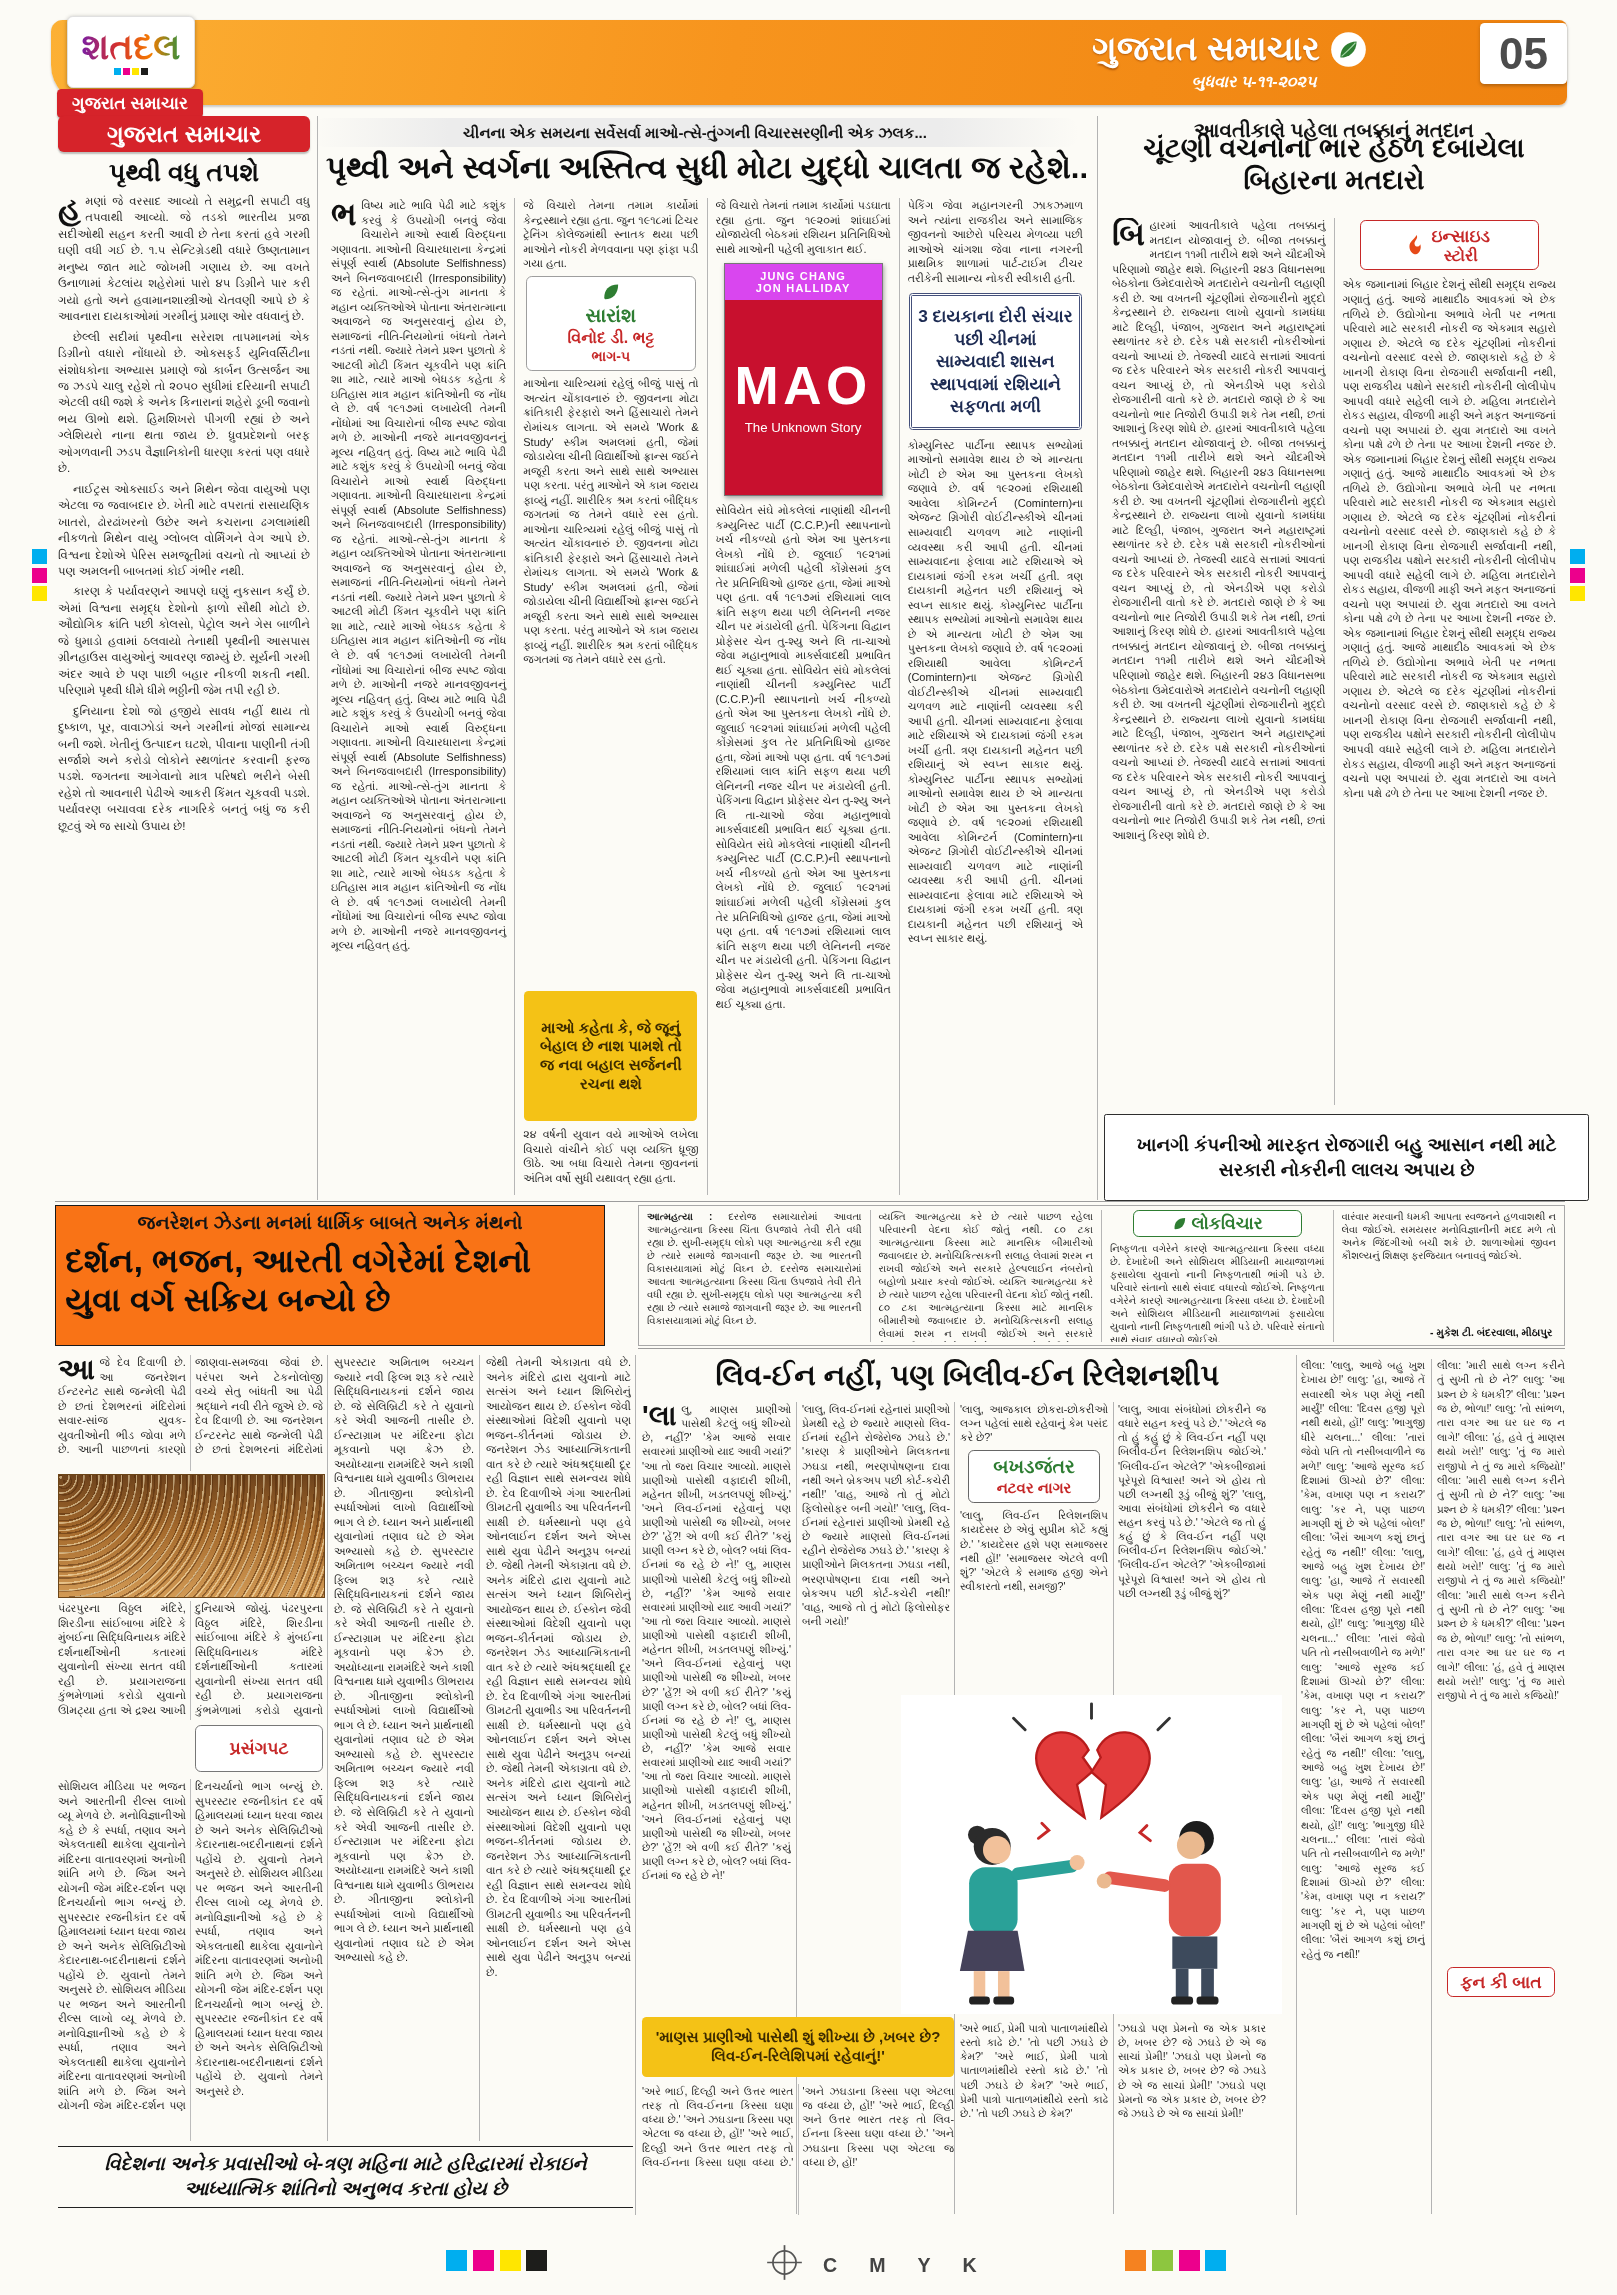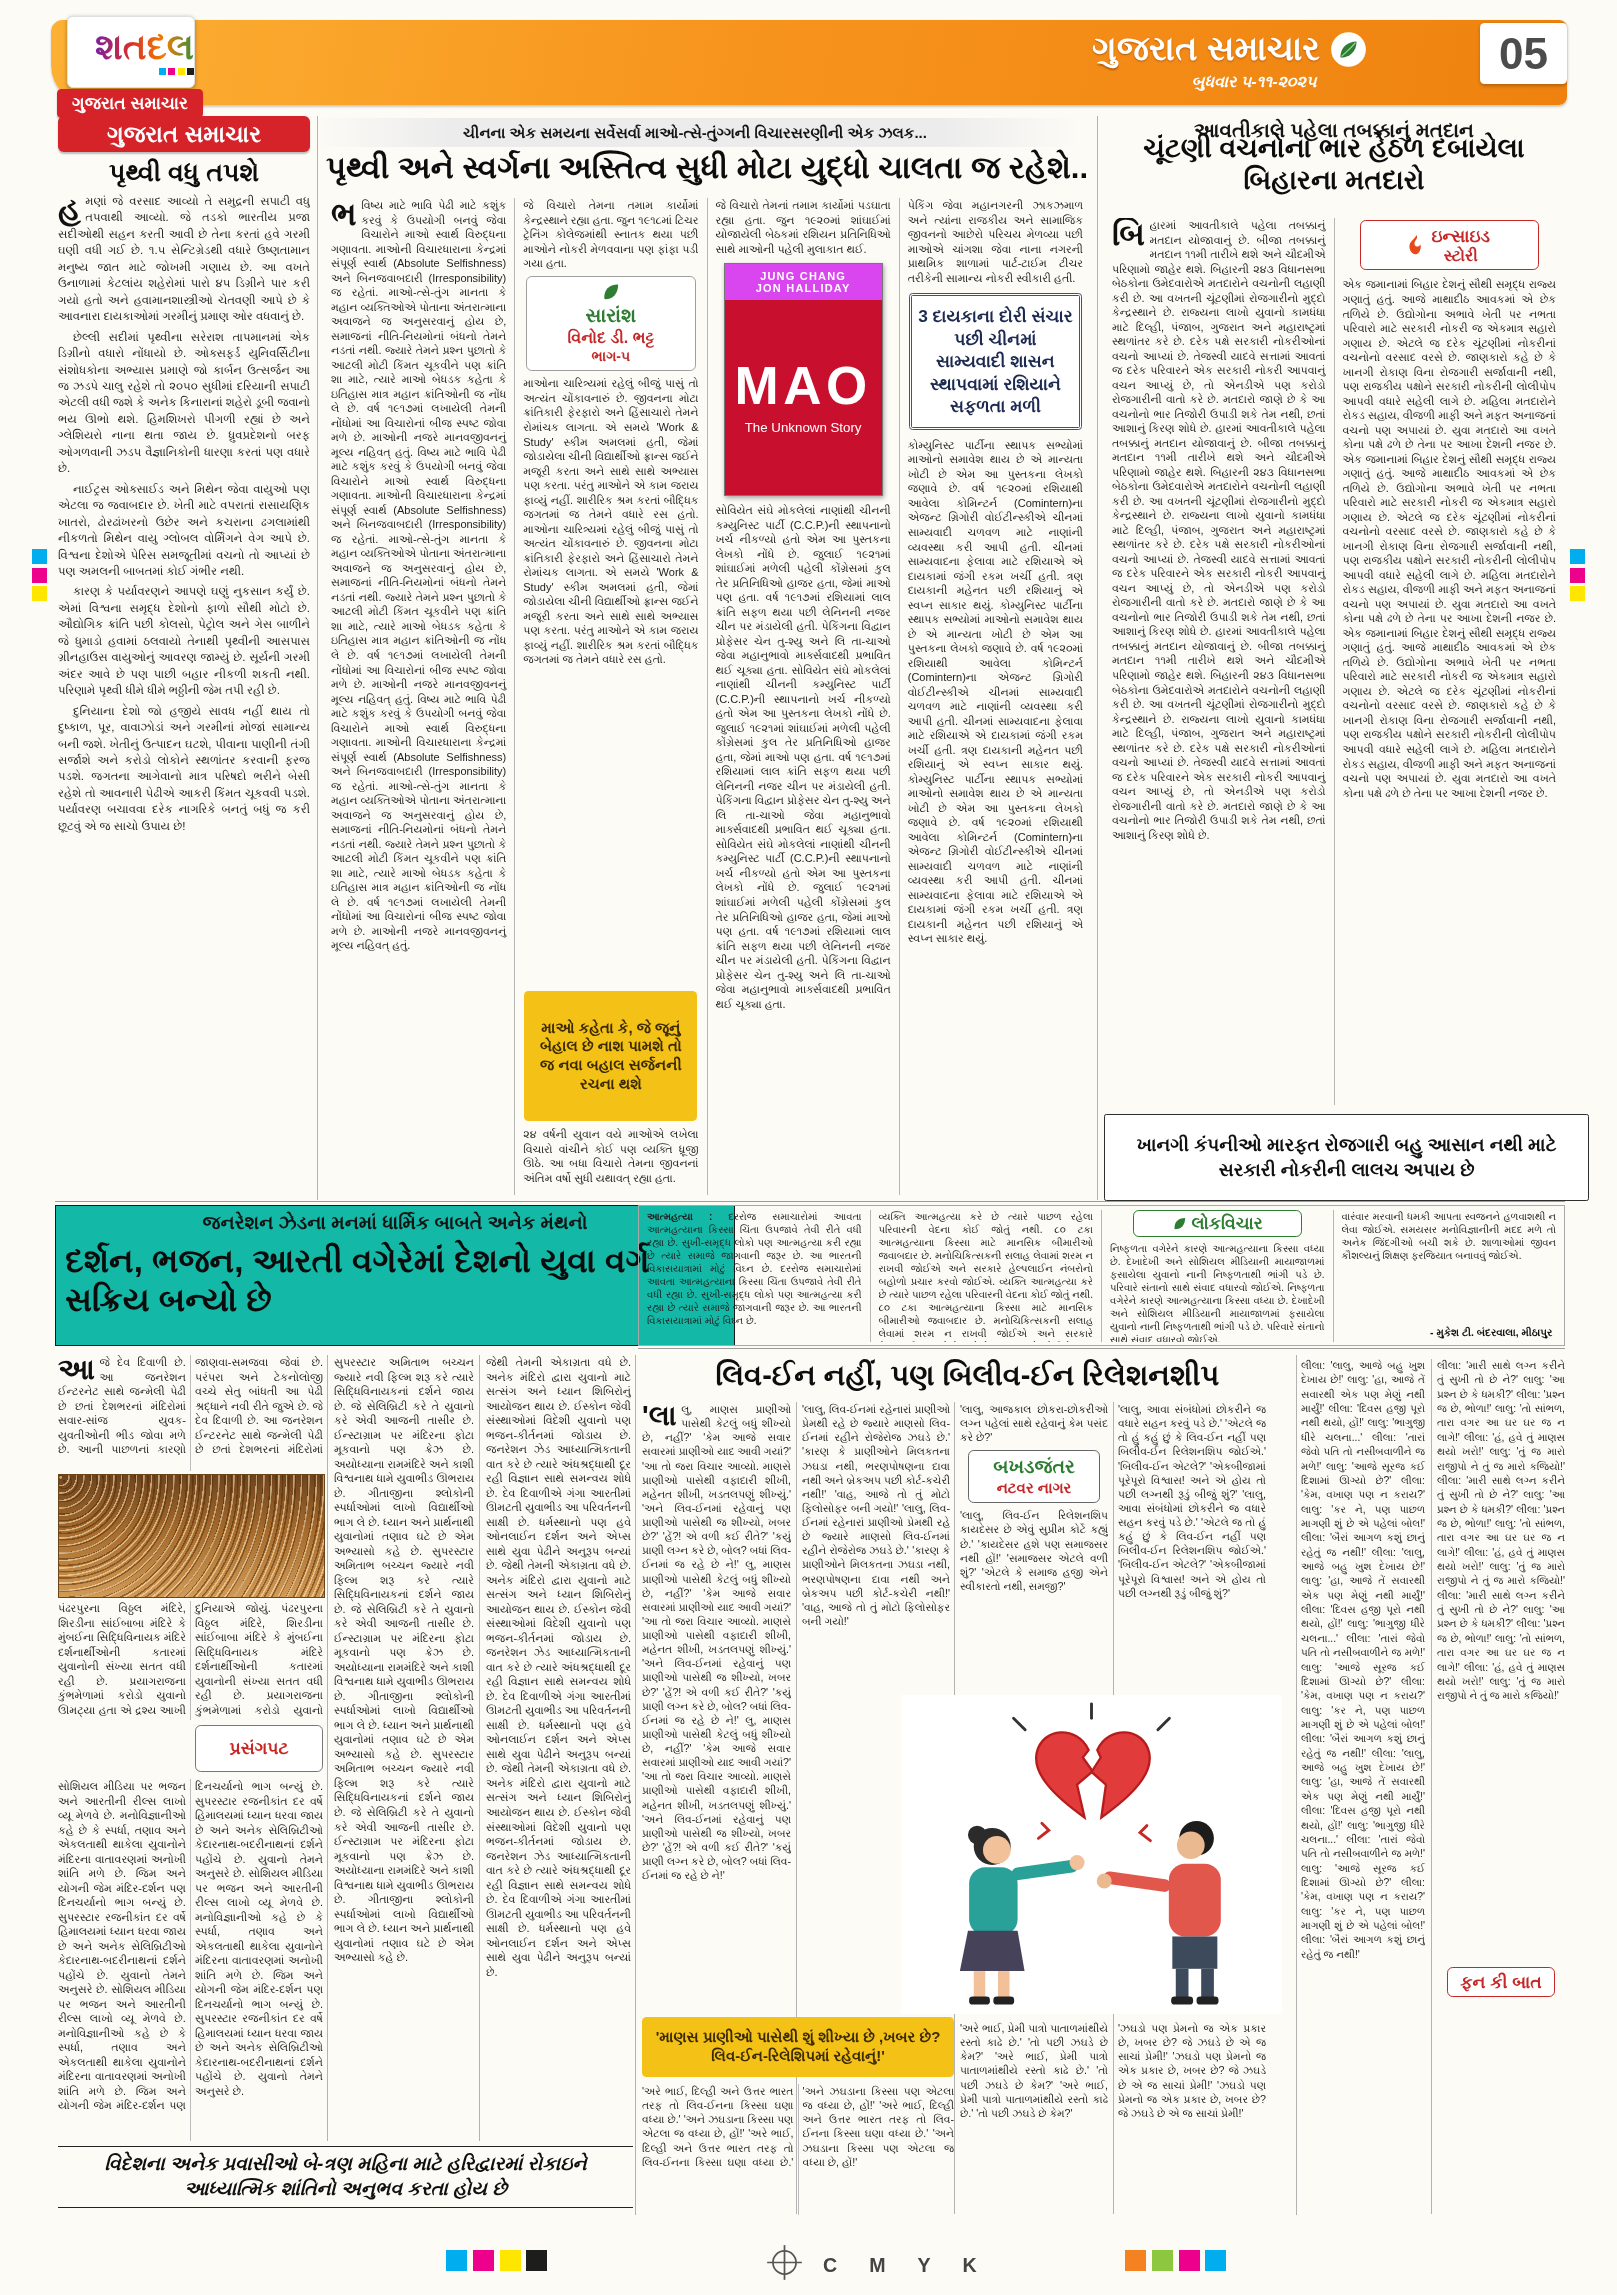--- a/index.html
+++ b/index.html
@@ -34,21 +34,21 @@
   .gfooter{border-top:1.7px solid #222;border-bottom:1.7px solid #222;display:flex;align-items:center;justify-content:center;font-weight:bold;font-style:italic;font-size:19px;text-align:center;line-height:1.3;color:#101010;}
   .twocol{column-count:2;column-gap:9.2px;column-rule:0.6px solid #bcbcbc;}
 </style>
 </head>
 <body>
 
 <div id="page">
 
   <div class="abs band" style="left:51px;top:19.6px;width:1516px;height:85px;"></div>
 
-  <div class="abs" style="left:67px;top:16px;width:126px;height:70px;background:#fff;border:0.6px solid #e0e0e0;border-radius:5.8px;box-shadow:0 1.7px 4.6px rgba(0,0,0,.3);display:flex;align-items:flex-end;justify-content:center;flex-direction:column;">
+  <div class="abs" style="left:67px;top:16px;width:126px;height:70px;background:#fff;border:0.6px solid #e0e0e0;border-radius:5.8px;box-shadow:0 1.7px 4.6px rgba(0,0,0,.3);display:flex;align-items:center;justify-content:center;flex-direction:column;">
     <span class="gradtext" style="font-size:36px;font-weight:bold;line-height:1;">શતદલ</span>
     <span style="display:flex;gap:2.3px;margin-top:3.5px;">
       <i class="sq" style="width:7px;height:7px;background:#00aeef;"></i>
         <i class="sq" style="width:7px;height:7px;background:#ec008c;"></i>
         <i class="sq" style="width:7px;height:7px;background:#ffe600;"></i>
         <i class="sq" style="width:7px;height:7px;background:#1d1d1b;"></i>
     </span>
   </div>
 
   <div class="abs ribbon" style="left:57px;top:89px;width:146px;height:29px;font-size:17.3px;">
@@ -142,21 +142,21 @@
           <span style="display:block;font-size:16px;font-weight:bold;color:#c62828;">સ્ટોરી</span>
         </span>
       </div>
       <div class="bt" style="flex:1;min-height:0;">એક જમાનામાં બિહાર દેશનું સૌથી સમૃદ્ધ રાજ્ય ગણાતું હતું. આજે માથાદીઠ આવકમાં એ છેક તળિયે છે. ઉદ્યોગોના અભાવે ખેતી પર નભતા પરિવારો માટે સરકારી નોકરી જ એકમાત્ર સહારો ગણાય છે. એટલે જ દરેક ચૂંટણીમાં નોકરીનાં વચનોનો વરસાદ વરસે છે. જાણકારો કહે છે કે ખાનગી રોકાણ વિના રોજગારી સર્જાવાની નથી, પણ રાજકીય પક્ષોને સરકારી નોકરીની લોલીપોપ આપવી વધારે સહેલી લાગે છે. મહિલા મતદારોને રોકડ સહાય, વીજળી માફી અને મફત અનાજનાં વચનો પણ અપાયાં છે. યુવા મતદારો આ વખતે કોના પક્ષે ઢળે છે તેના પર આખા દેશની નજર છે. એક જમાનામાં બિહાર દેશનું સૌથી સમૃદ્ધ રાજ્ય ગણાતું હતું. આજે માથાદીઠ આવકમાં એ છેક તળિયે છે. ઉદ્યોગોના અભાવે ખેતી પર નભતા પરિવારો માટે સરકારી નોકરી જ એકમાત્ર સહારો ગણાય છે. એટલે જ દરેક ચૂંટણીમાં નોકરીનાં વચનોનો વરસાદ વરસે છે. જાણકારો કહે છે કે ખાનગી રોકાણ વિના રોજગારી સર્જાવાની નથી, પણ રાજકીય પક્ષોને સરકારી નોકરીની લોલીપોપ આપવી વધારે સહેલી લાગે છે. મહિલા મતદારોને રોકડ સહાય, વીજળી માફી અને મફત અનાજનાં વચનો પણ અપાયાં છે. યુવા મતદારો આ વખતે કોના પક્ષે ઢળે છે તેના પર આખા દેશની નજર છે. એક જમાનામાં બિહાર દેશનું સૌથી સમૃદ્ધ રાજ્ય ગણાતું હતું. આજે માથાદીઠ આવકમાં એ છેક તળિયે છે. ઉદ્યોગોના અભાવે ખેતી પર નભતા પરિવારો માટે સરકારી નોકરી જ એકમાત્ર સહારો ગણાય છે. એટલે જ દરેક ચૂંટણીમાં નોકરીનાં વચનોનો વરસાદ વરસે છે. જાણકારો કહે છે કે ખાનગી રોકાણ વિના રોજગારી સર્જાવાની નથી, પણ રાજકીય પક્ષોને સરકારી નોકરીની લોલીપોપ આપવી વધારે સહેલી લાગે છે. મહિલા મતદારોને રોકડ સહાય, વીજળી માફી અને મફત અનાજનાં વચનો પણ અપાયાં છે. યુવા મતદારો આ વખતે કોના પક્ષે ઢળે છે તેના પર આખા દેશની નજર છે.</div>
     </div>
   </div>
   <div class="abs footnotebox" style="left:1104px;top:1114px;width:460px;height:76px;">ખાનગી કંપનીઓ મારફત રોજગારી બહુ આસાન નથી માટે સરકારી નોકરીની લાલચ અપાય છે</div>
 
   <div class="hsep" style="left:55px;top:1201px;width:1510px;"></div>
 
-  <div class="abs" style="left:55px;top:1205px;width:680px;height:141px;border:1.7px solid #1a1a1a;box-sizing:border-box;padding:5.8px 9.2px;background:#14b8a6;">
+  <div class="abs" style="left:55px;top:1205px;width:550px;height:141px;border:1.7px solid #1a1a1a;box-sizing:border-box;padding:5.8px 9.2px;background:#f97316;">
     <div class="kick" style="font-size:19px;">જનરેશન ઝેડના મનમાં ધાર્મિક બાબતે અનેક મંથનો</div>
     <div style="font-size:33px;font-weight:bold;line-height:1.18;margin-top:8px;color:#0c0c0c;">દર્શન, ભજન, આરતી વગેરેમાં દેશનો યુવા વર્ગ સક્રિય બન્યો છે</div>
   </div>
 
   <div class="abs cols" style="left:638px;top:1205px;width:927px;height:141px;border:0.6px solid #a8a8a8;box-sizing:border-box;padding:3.5px 0;">
     <div class="col bt bt-sm">
       <b>આત્મહત્યા :</b> <span>દરરોજ સમાચારોમાં આવતા આત્મહત્યાના કિસ્સા ચિંતા ઉપજાવે તેવી રીતે વધી રહ્યા છે. સુખી-સમૃદ્ધ લોકો પણ આત્મહત્યા કરી રહ્યા છે ત્યારે સમાજે જાગવાની જરૂર છે. આ ભારતની વિકાસયાત્રામાં મોટું વિઘ્ન છે. દરરોજ સમાચારોમાં આવતા આત્મહત્યાના કિસ્સા ચિંતા ઉપજાવે તેવી રીતે વધી રહ્યા છે. સુખી-સમૃદ્ધ લોકો પણ આત્મહત્યા કરી રહ્યા છે ત્યારે સમાજે જાગવાની જરૂર છે. આ ભારતની વિકાસયાત્રામાં મોટું વિઘ્ન છે.</span>
     </div>
     <div class="col bt bt-sm">વ્યક્તિ આત્મહત્યા કરે છે ત્યારે પાછળ રહેલા પરિવારની વેદના કોઈ જોતું નથી. ૮૦ ટકા આત્મહત્યાના કિસ્સા માટે માનસિક બીમારીઓ જવાબદાર છે. મનોચિકિત્સકની સલાહ લેવામાં શરમ ન રાખવી જોઈએ અને સરકારે હેલ્પલાઈન નંબરોનો બહોળો પ્રચાર કરવો જોઈએ. વ્યક્તિ આત્મહત્યા કરે છે ત્યારે પાછળ રહેલા પરિવારની વેદના કોઈ જોતું નથી. ૮૦ ટકા આત્મહત્યાના કિસ્સા માટે માનસિક બીમારીઓ જવાબદાર છે. મનોચિકિત્સકની સલાહ લેવામાં શરમ ન રાખવી જોઈએ અને સરકારે હેલ્પલાઈન નંબરોનો બહોળો પ્રચાર કરવો જોઈએ.</div>
     <div class="col" style="display:flex;flex-direction:column;">

